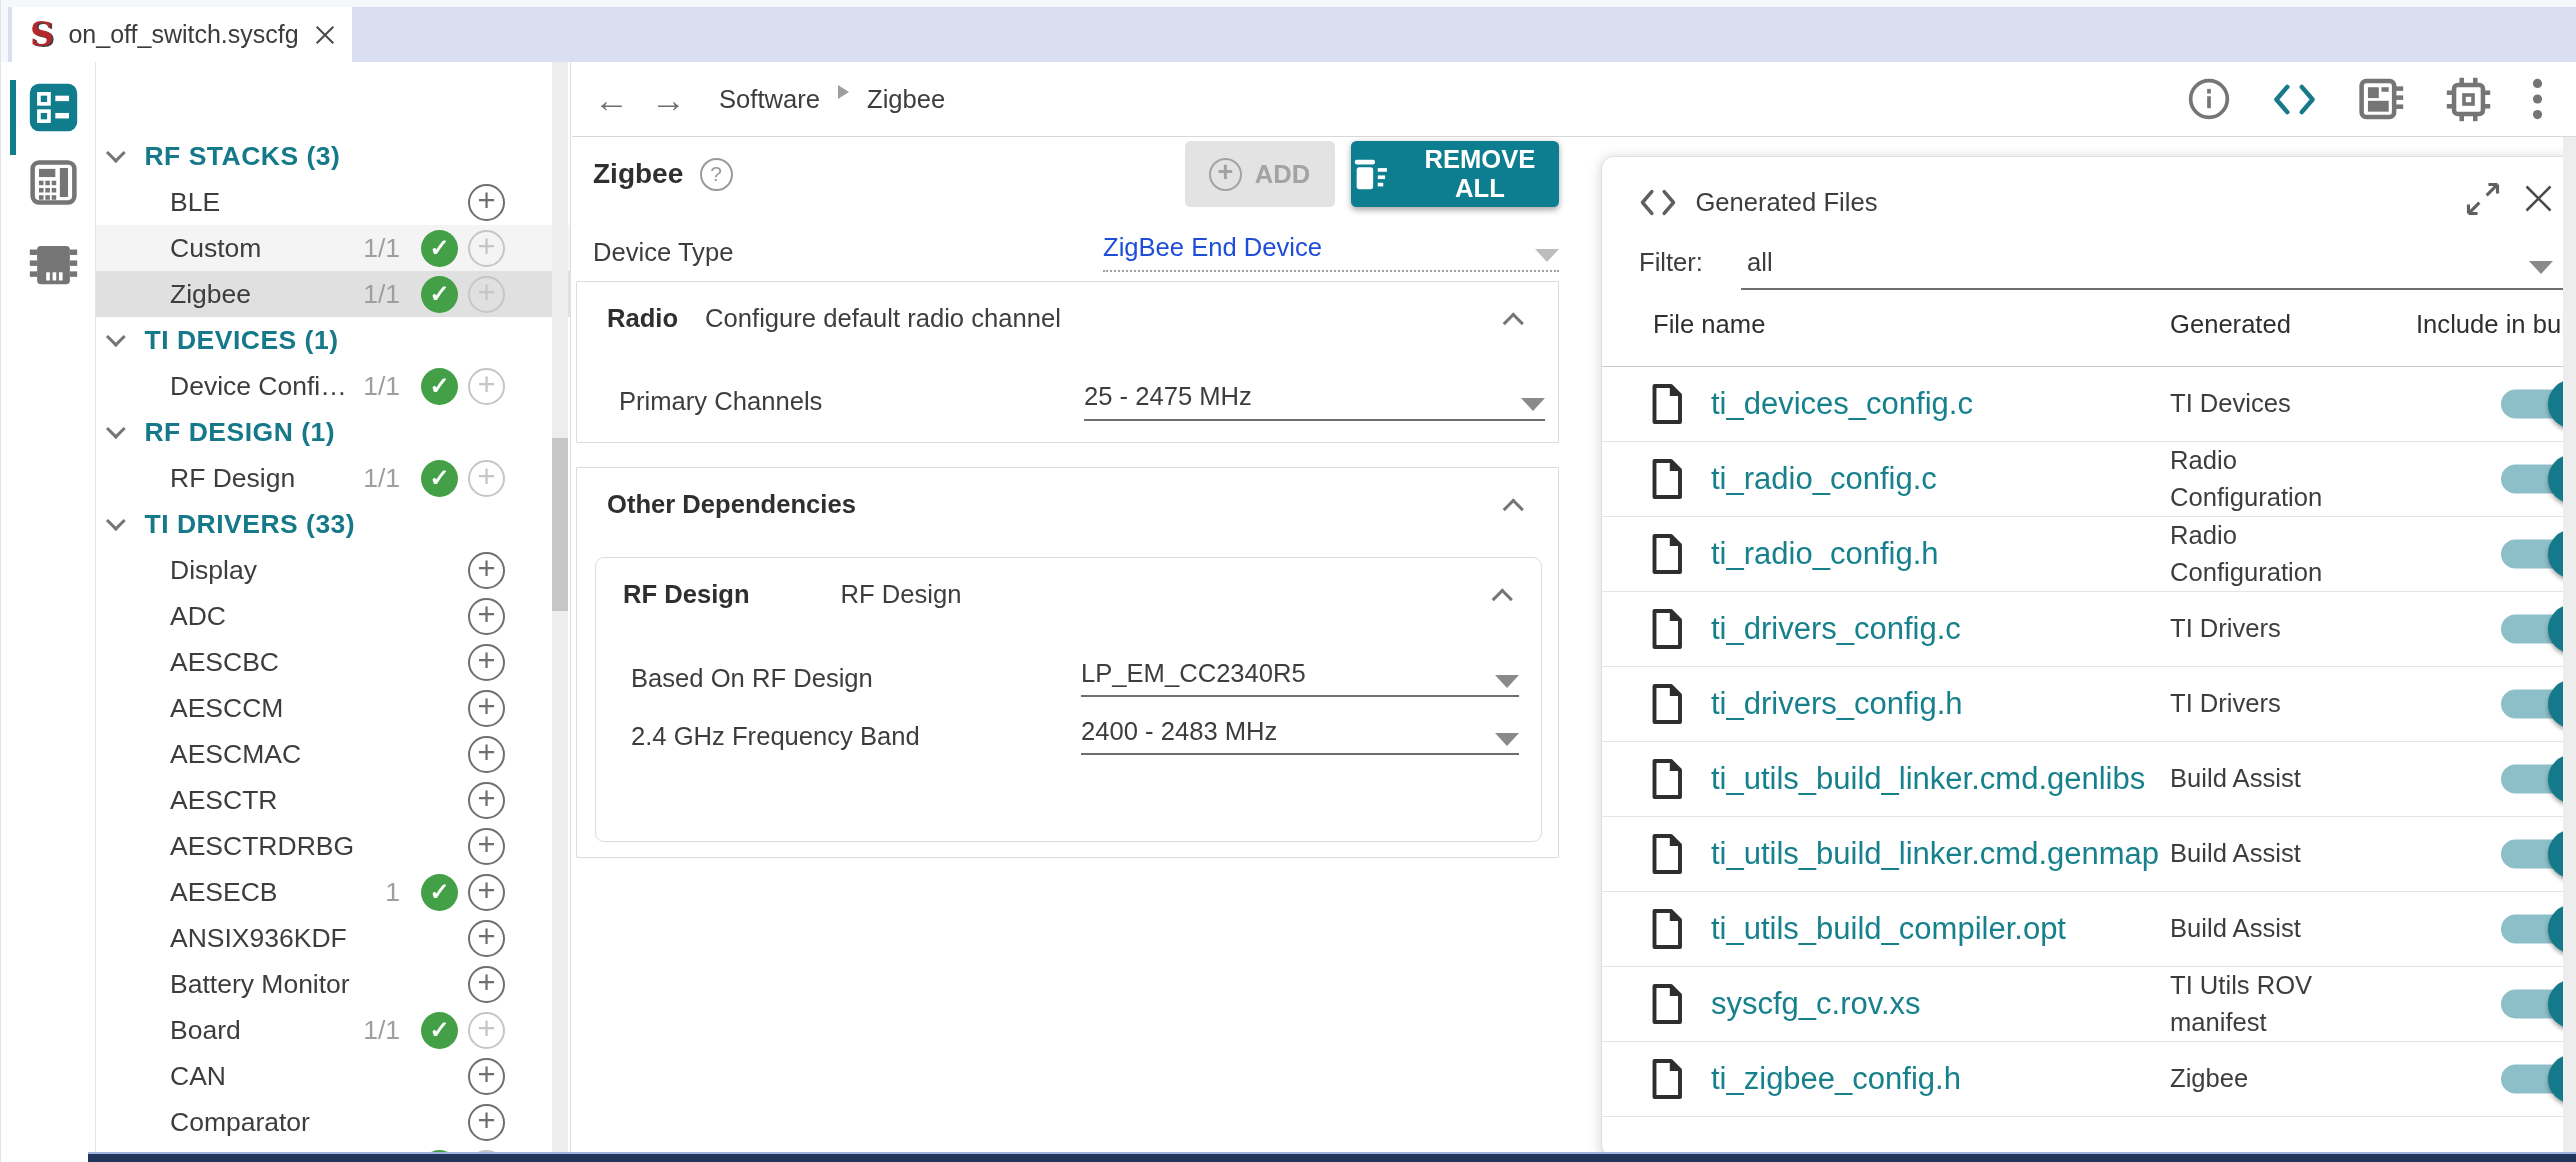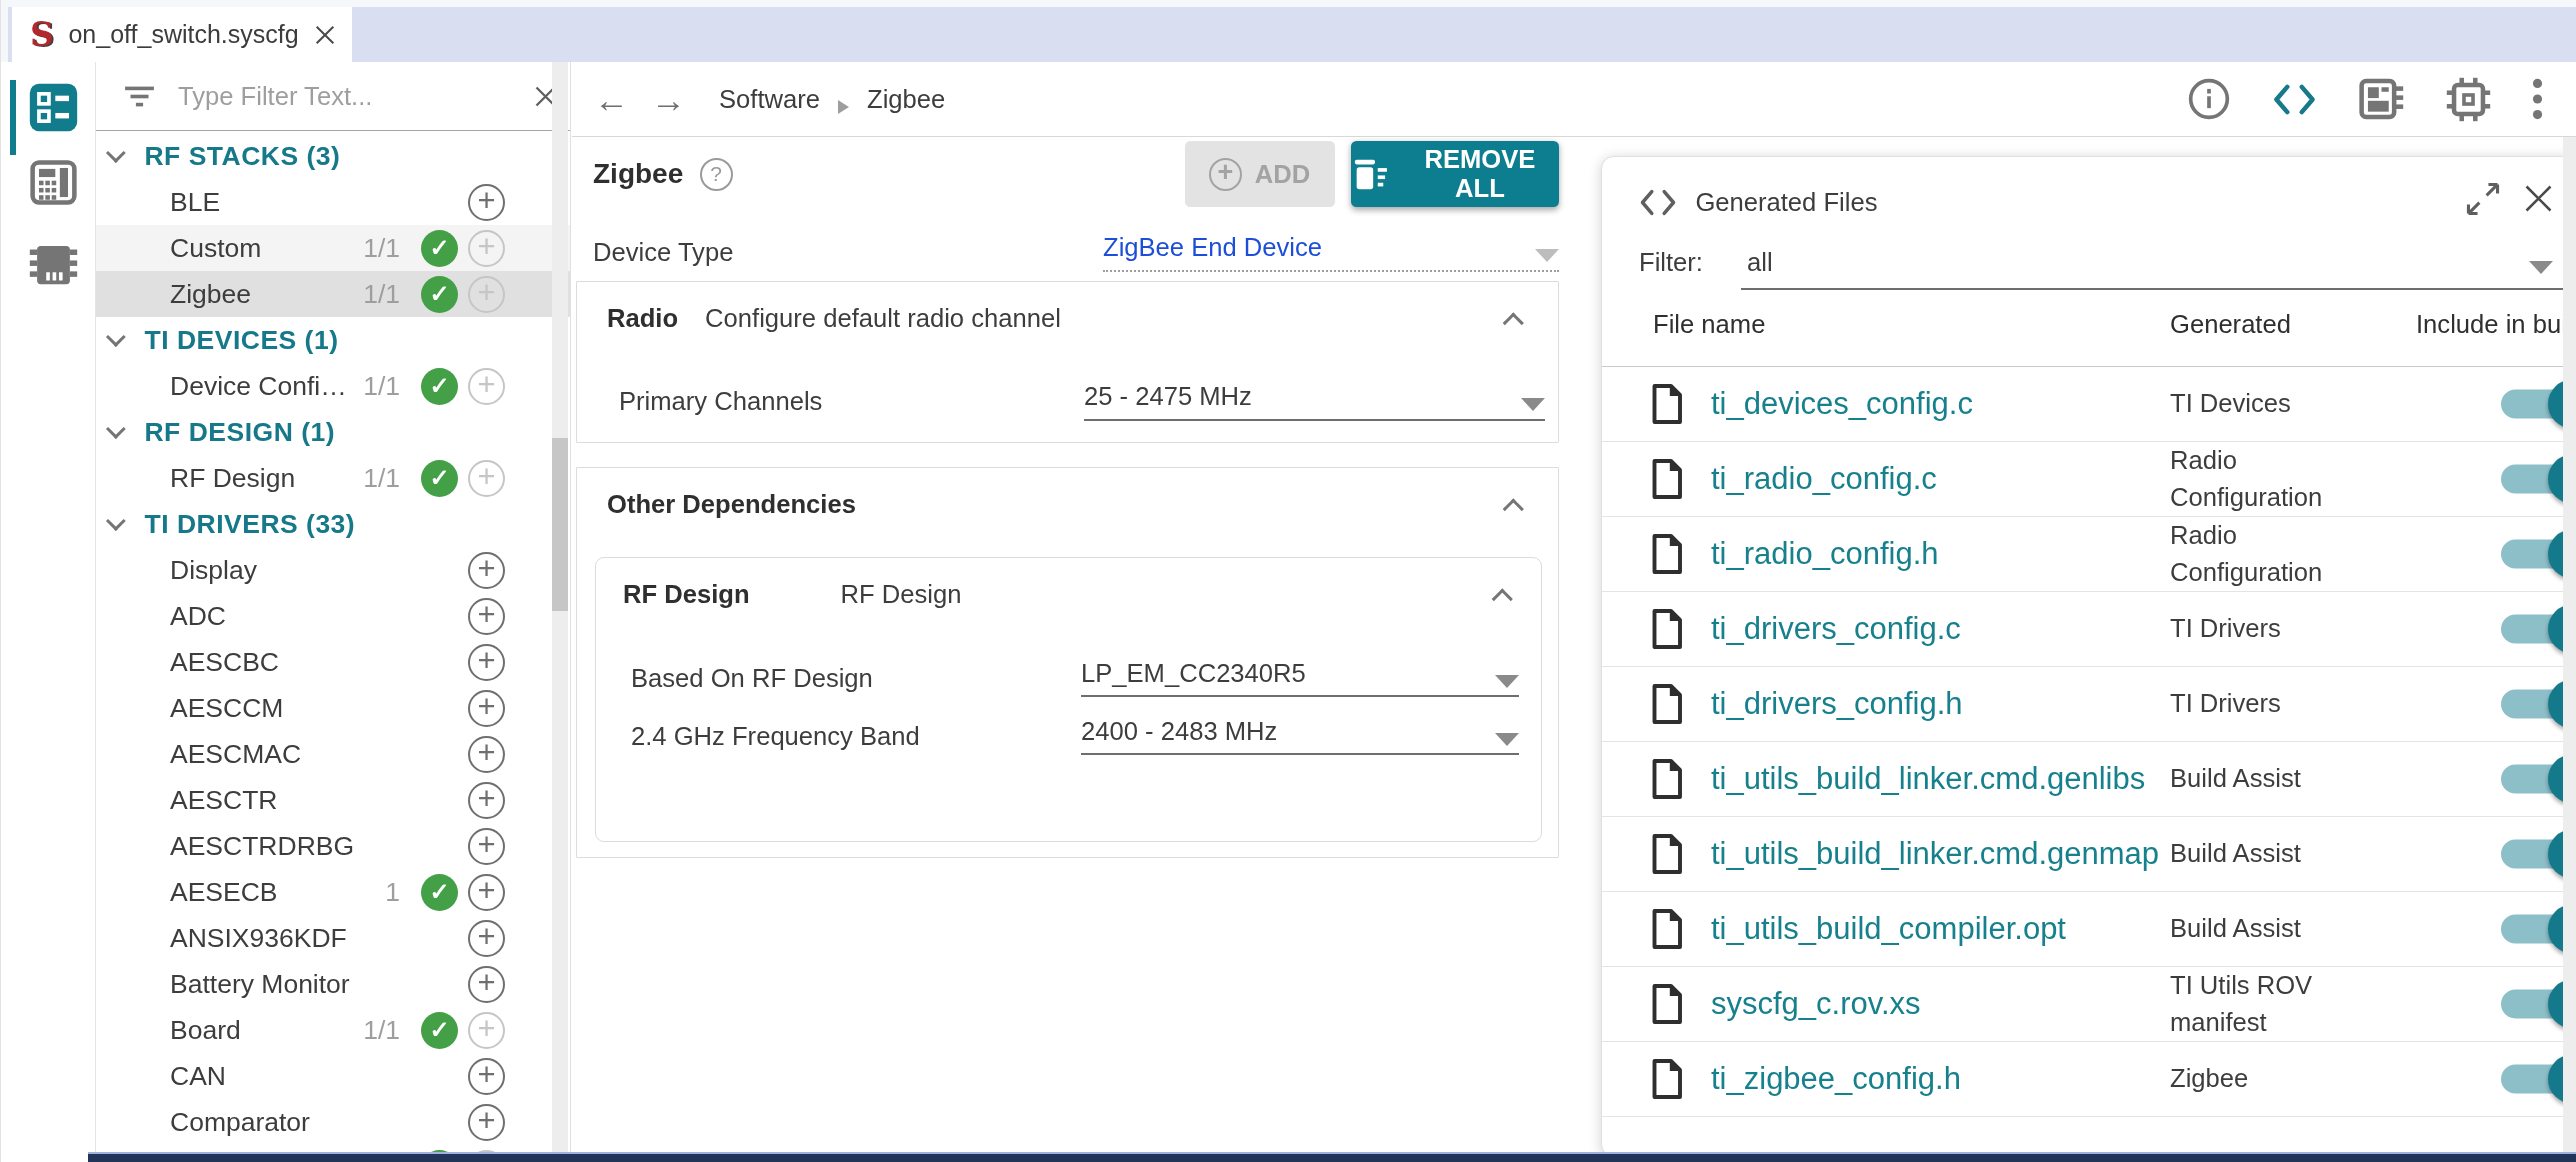--- a/index.html
+++ b/index.html
@@ -34,21 +34,21 @@
   .t-count{position:absolute;right:170px;color:#9e9e9e}
   .t-check{position:absolute;left:325px;width:37px;height:37px;border-radius:50%;background:#43a047;color:#fff;font-size:24px;font-weight:bold;display:flex;align-items:center;justify-content:center}
   .t-plus{position:absolute;left:372px;width:37px;height:37px;border-radius:50%;border:2.7px solid #6f6f6f;color:#6f6f6f;display:flex;align-items:center;justify-content:center;font-size:31px;font-weight:400;line-height:1;padding-bottom:3.7px}
   .t-plus.light{border-color:#c6c6c6;color:#c6c6c6}
   .tree-scrollbar{position:absolute;right:1.8px;top:0;bottom:0;width:16.4px;background:#ededed}
   .tree-scrollbar .thumb{position:absolute;left:0;width:100%;top:376px;height:173px;background:#c6c6c6}
 
   
   .toolbar{position:absolute;left:571px;top:62px;right:0;height:75px;background:#fff;border-bottom:1.8px solid #d8d8d8;display:flex;align-items:center}
   .nav-arrow{font-size:35px;color:#6f6f6f;margin-left:22px;line-height:1}
-  .breadcrumb{display:flex;align-items:flex-end;gap:18px;margin-left:33px;font-size:25.6px;color:#3d3d3d}
+  .breadcrumb{display:flex;align-items:flex-start;gap:18px;margin-left:33px;font-size:25.6px;color:#3d3d3d}
   .crumb-sep{width:0;height:0;border-left:11px solid #9e9e9e;border-top:7.3px solid transparent;border-bottom:7.3px solid transparent}
   .toolbar-icons{margin-left:auto;margin-right:33px;display:flex;align-items:center;gap:40px}
 
   
   .page-head{position:absolute;left:592px;top:141px;width:966px;height:66px;display:flex;align-items:center}
   .page-title{font-size:28px;font-weight:bold;color:#2f2f2f}
   .help-badge{width:33px;height:33px;border-radius:50%;border:2.7px solid #9a9a9a;color:#9a9a9a;font-size:21px;display:flex;align-items:center;justify-content:center;margin-left:16.4px}
   .head-buttons{margin-left:auto;display:flex;gap:16.4px}
   .btn{height:66px;display:flex;align-items:center;justify-content:center;gap:12.8px;border-radius:5.5px;font-size:25.6px;font-weight:bold;border:none;font-family:"Liberation Sans",sans-serif}
   .btn-add{width:150px;background:#e3e3e3;color:#a3a3a3}
@@ -166,35 +166,20 @@
           <rect x="46" y="20" width="8" height="6" fill="#757575"></rect>
           <rect x="46" y="32" width="8" height="6" fill="#757575"></rect>
         <rect x="20" y="33" width="4" height="9" fill="#fff"></rect>
           <rect x="27" y="33" width="4" height="9" fill="#fff"></rect>
           <rect x="34" y="33" width="4" height="9" fill="#fff"></rect>
       </svg>
     </div>
   </div>
 
   <div class="tree-panel">
-    <div class="filter-row">
-      <span>
-        <svg width="33" height="27" viewBox="0 0 36 30">
-          <rect x="2" y="4" width="32" height="4" fill="#757575"></rect>
-          <rect x="8" y="13" width="20" height="4" fill="#757575"></rect>
-          <rect x="14" y="22" width="8" height="4" fill="#757575"></rect>
-        </svg>
-      </span>
-      <input class="filter-input" type="text" placeholder="Type Filter Text..." style="">
-      <span class="xicon">
-        <svg width="27" height="27" viewBox="0 0 30 30">
-            <path d="M5 5 L25 25 M25 5 L5 25" stroke="#5f5f5f" stroke-width="2.6" fill="none"></path>
-          </svg>
-      </span>
-    </div>
     <div class="tree" id="tree-rows">
         <div class="tree-row">
           <span class="chev"></span>
           <span class="g-label">RF STACKS (3)</span>
         </div>
         <div class="tree-row">
           <span class="i-label">BLE</span>
           <span class="t-plus">+</span>
         </div>
         <div class="tree-row" style="background: rgb(244, 244, 244);">

